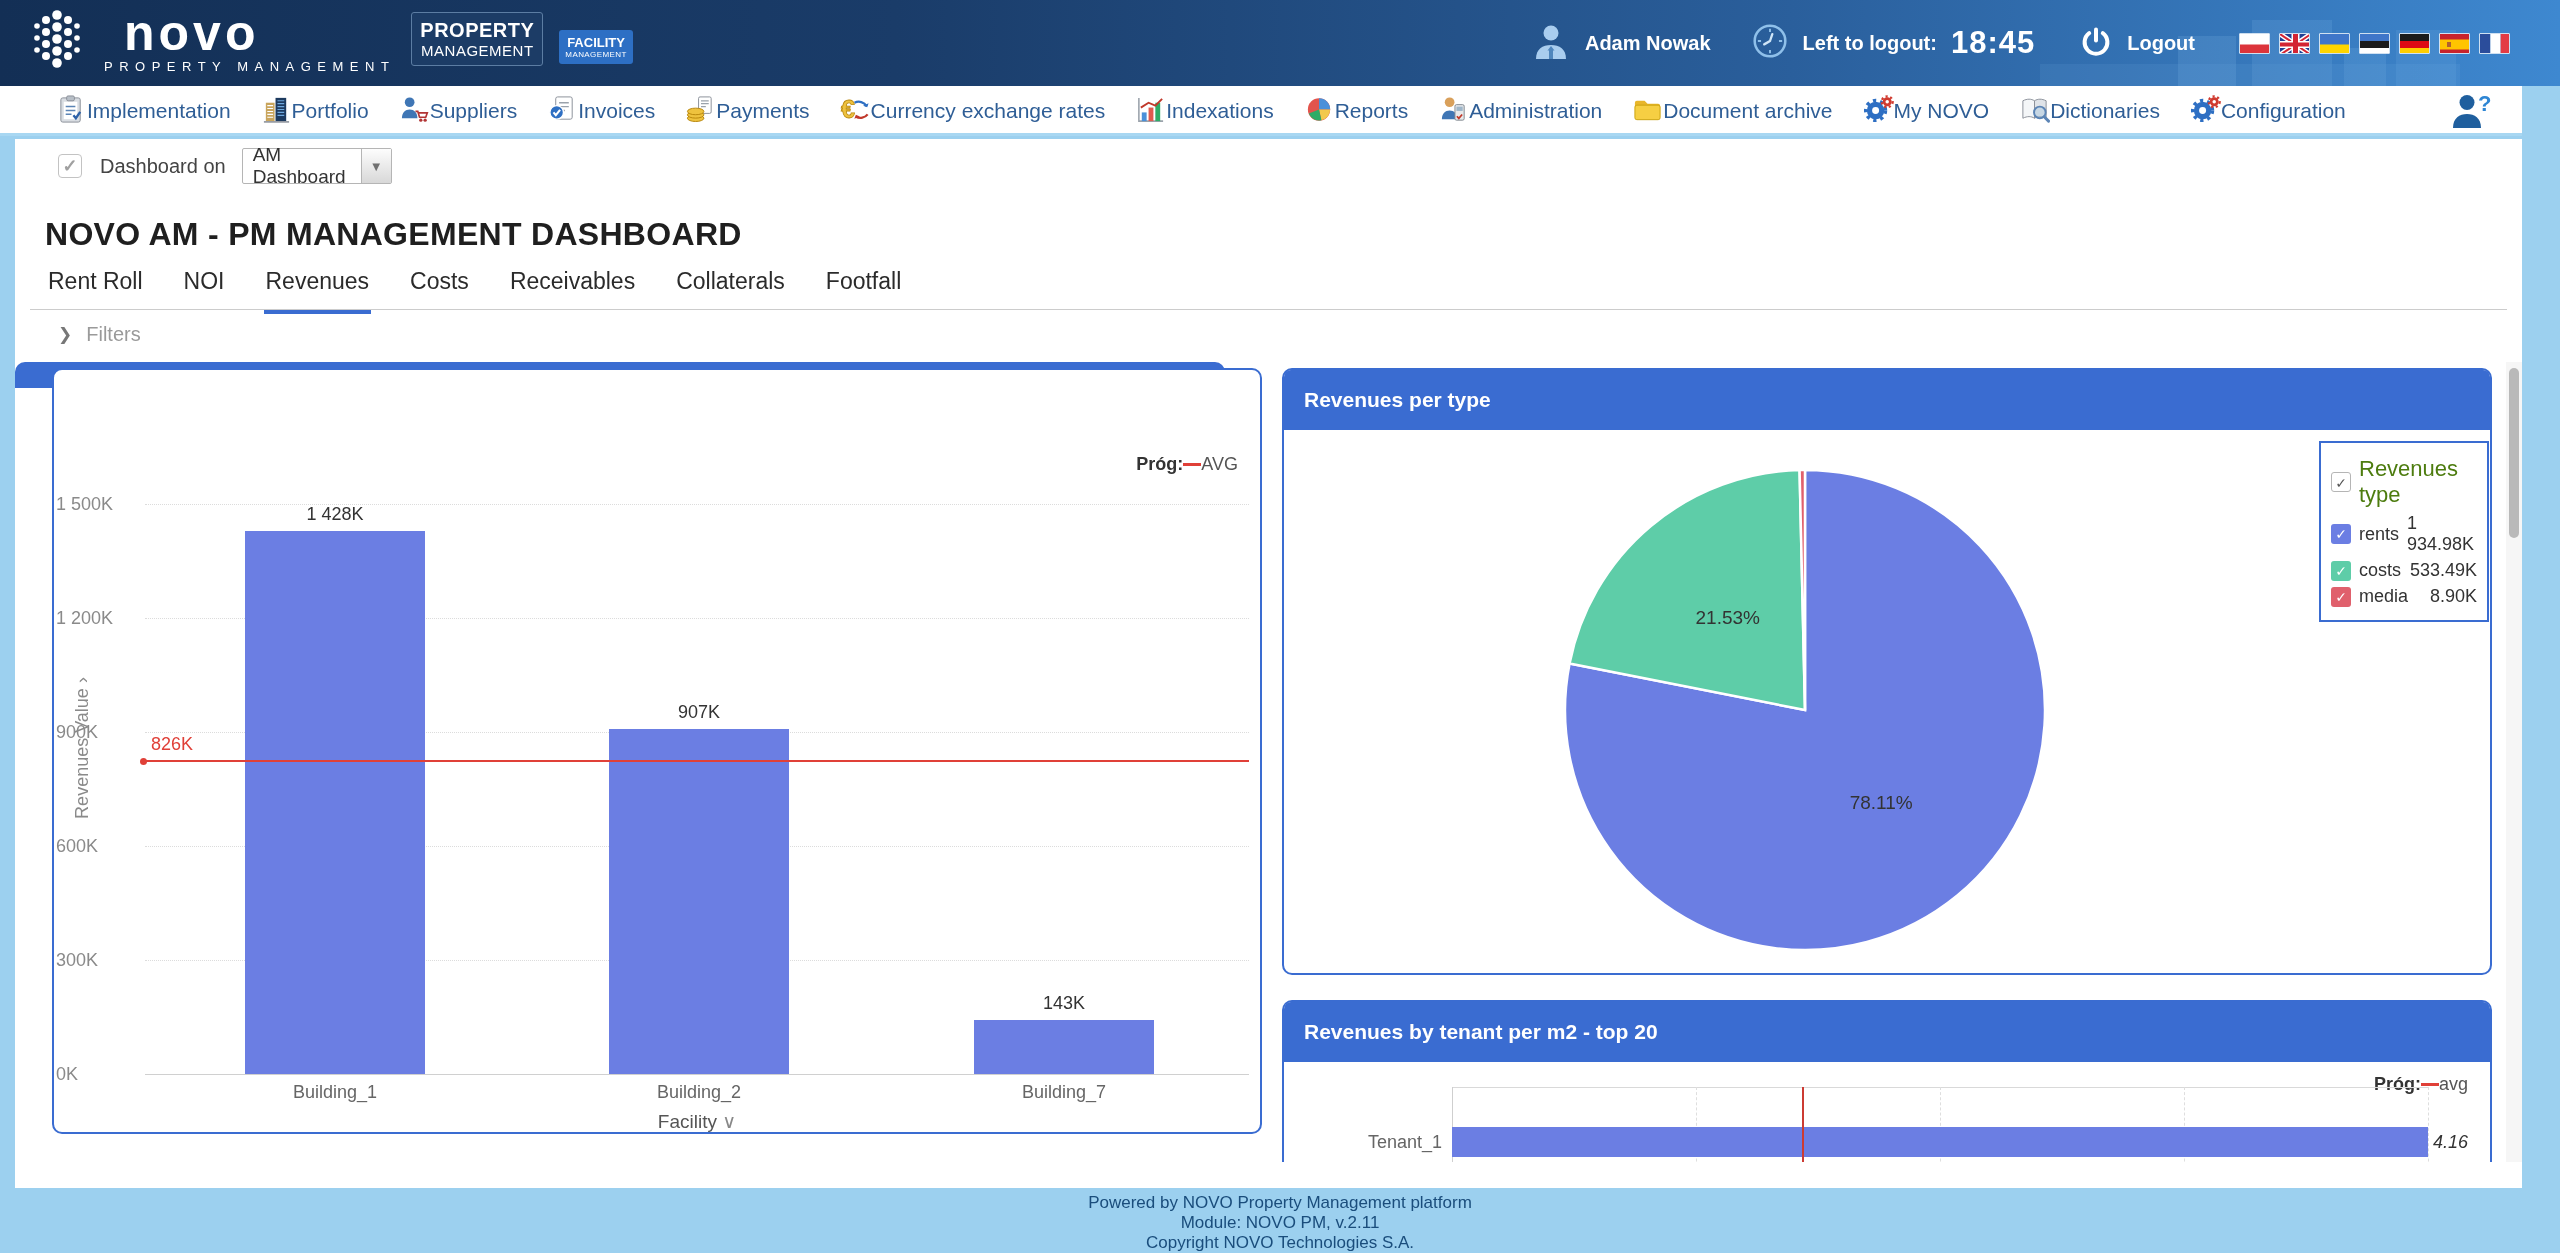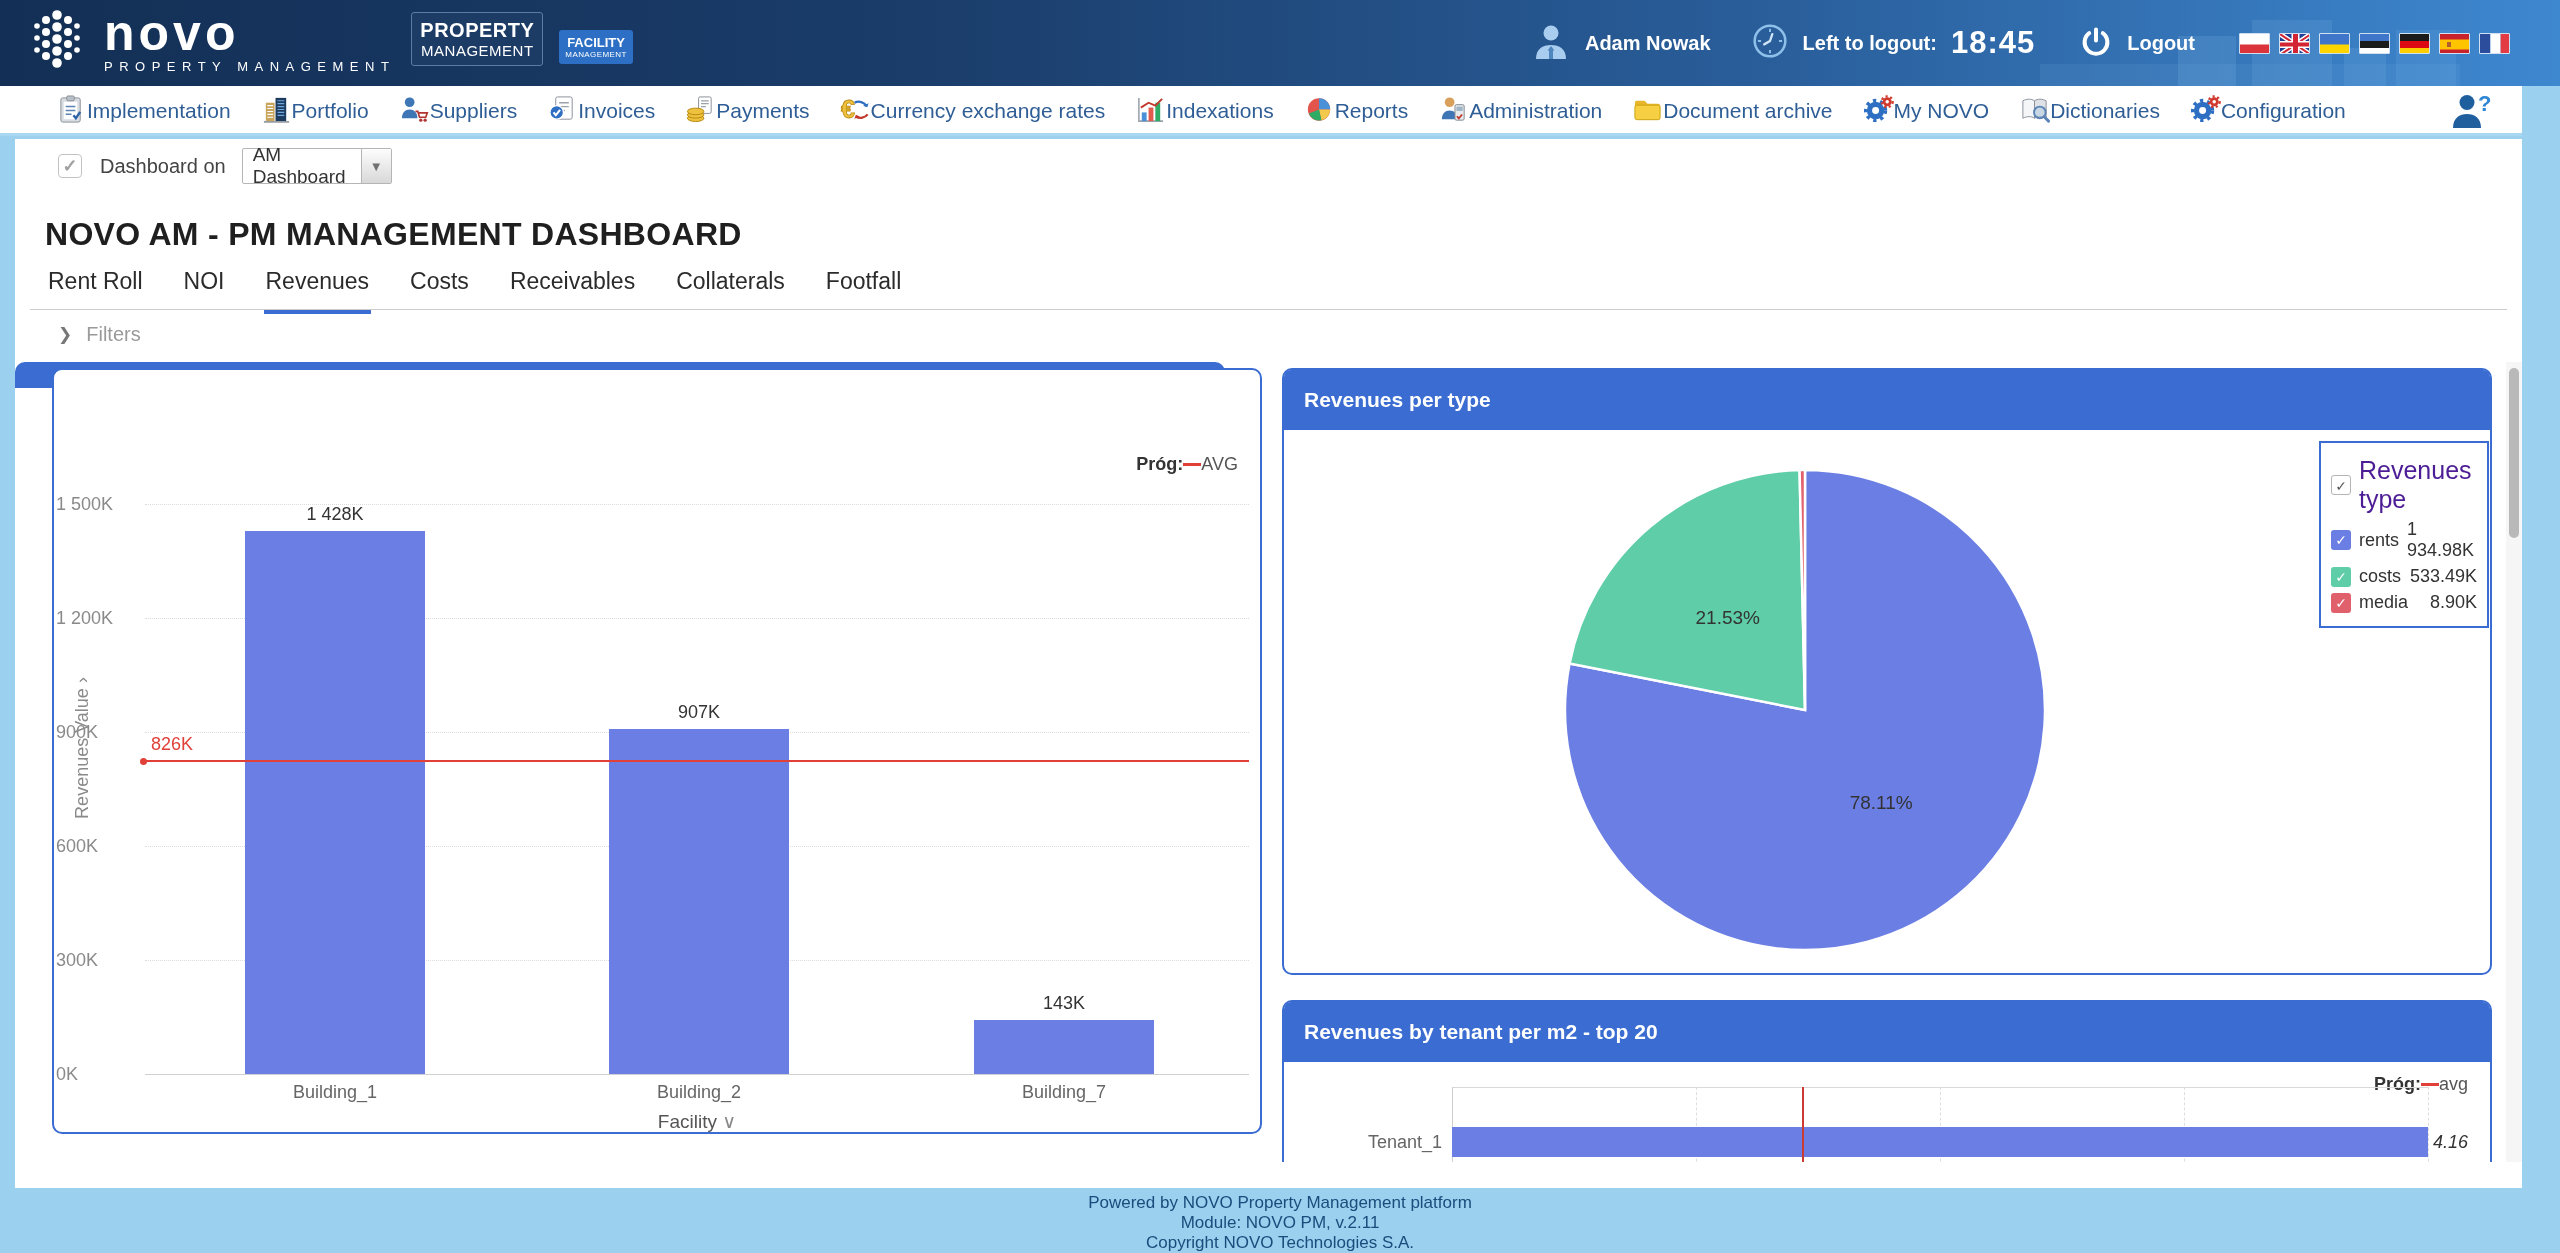--- a/index.html
+++ b/index.html
@@ -15,21 +15,21 @@
       linear-gradient(rgba(140,195,240,.35),rgba(140,195,240,.35)),
       linear-gradient(rgba(140,195,240,.30),rgba(140,195,240,.30)),
       linear-gradient(rgba(140,195,240,.30),rgba(140,195,240,.30)),
       linear-gradient(rgba(140,195,240,.25),rgba(140,195,240,.25)),
       linear-gradient(rgba(140,195,240,.20),rgba(140,195,240,.20));
     background-repeat:no-repeat;
     background-size:58px 50px, 80px 66px, 42px 38px, 60px 56px, 420px 22px;
     background-position:2178px 36px, 2252px 20px, 2344px 48px, 2396px 30px, 2040px 64px; }
   #logo-group { position:absolute; left:24px; top:8px; display:flex; align-items:center; }
   #brand-text { margin-left:14px; }
-  #brand-name { color:#fff; font-size:50px; font-weight:bold; letter-spacing:4px; line-height:46px; }
+  #brand-name { color:#fff; font-size:50px; font-weight:bold; letter-spacing:4px; line-height:46px;margin-left:20px; }
   #brand-tagline { color:#fff; font-size:13px; letter-spacing:6.5px; margin-top:3px; }
   .hdr-badge { margin-left:16px; color:#fff; text-align:center; }
   #badge-pm { background:#1c3c66; border:1px solid #5c7da3; border-radius:3px; padding:6px 8px; margin-top:-6px; }
   #badge-pm .l1 { font-size:20px; font-weight:bold; letter-spacing:.5px; }
   #badge-pm .l2 { font-size:15px; letter-spacing:.5px; }
   #badge-fm { background:#2d6fc4; border-radius:3px; padding:5px 6px; margin-top:10px; }
   #badge-fm .l1 { font-size:13px; font-weight:bold; }
   #badge-fm .l2 { font-size:8px; letter-spacing:.4px; }
   #header-right { position:absolute; right:50px; top:0; height:86px; display:flex; align-items:center; gap:14px; color:#fff; }
   #user-name { font-size:20px; font-weight:bold; margin-right:26px; }
@@ -94,21 +94,21 @@
   #facility-ytitle { position:absolute; transform:translate(-50%,-50%) rotate(-90deg); font-size:18px; color:#8a8a8a; white-space:nowrap; }
   .avg-line { position:absolute; height:2px; background:#e04038; }
   .avg-dot { position:absolute; width:7px; height:7px; border-radius:50%; background:#e04038; }
   .avg-label { position:absolute; transform:translate(-50%,-100%); font-size:18px; color:#e04038; }
 
   
   #pie-legend { position:absolute; right:1px; top:71px; width:170px; border:2px solid #3a6cd1; background:#fff; padding:8px 10px; }
   .leg-row { display:flex; align-items:center; gap:8px; margin:5px 0; }
   .leg-check { width:20px; height:20px; border-radius:3px; color:#fff; font-size:14px; text-align:center; line-height:20px; flex:none; cursor:pointer; }
   .leg-check.plain { background:#fff; border:1px solid #b5b5b5; color:#555; }
-  .leg-title { font-size:25px; color:#4c1d95; }
+  .leg-title { font-size:22px; color:#4d7c0f; }
   .leg-name { font-size:18px; color:#333; }
   .leg-val { margin-left:auto; font-size:18px; color:#333; }
   .pie-pct { font-size:19px; fill:#333; }
 
   
   .vgrid { position:absolute; border-left:1px dashed #dedede; }
   .vgrid.first { border-left:1px solid #cfcfcf; }
   .bar-h { position:absolute; cursor:pointer; }
   .bar-hval { position:absolute; transform:translateY(-50%); font-size:18px; color:#333; }
   .bar-hcat { position:absolute; transform:translateY(-50%); width:150px; text-align:right; font-size:18px; color:#666; }

